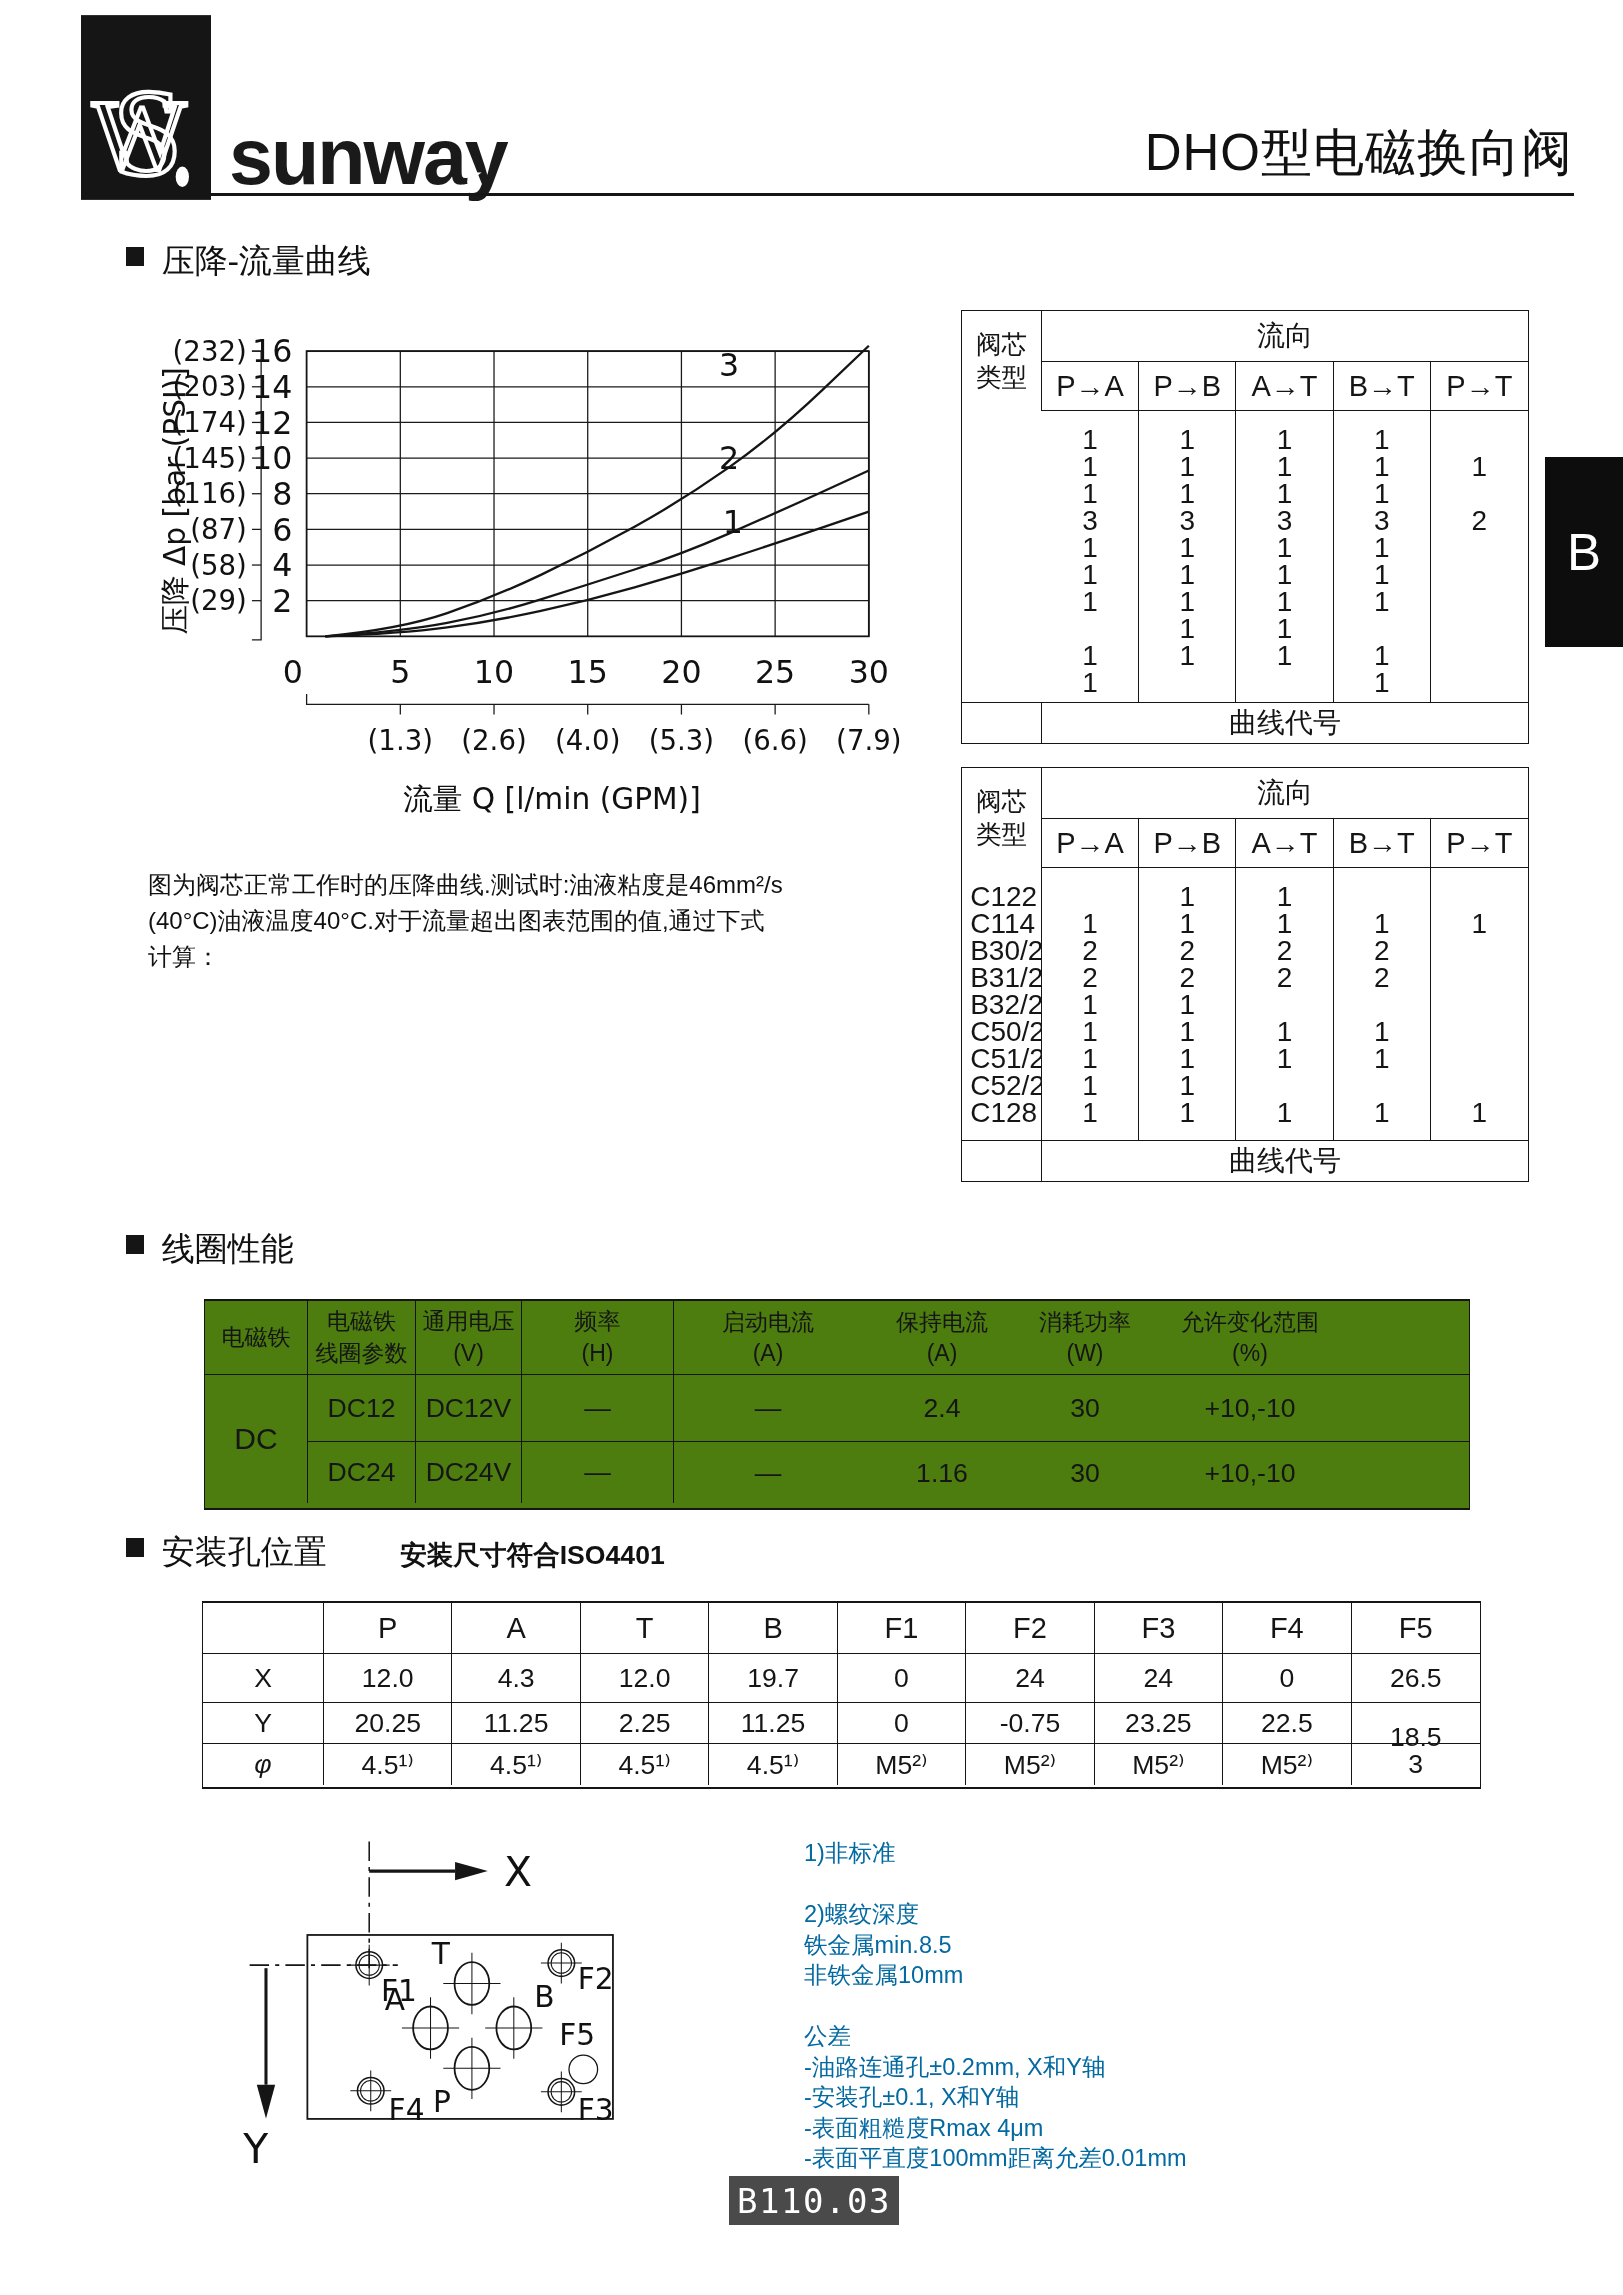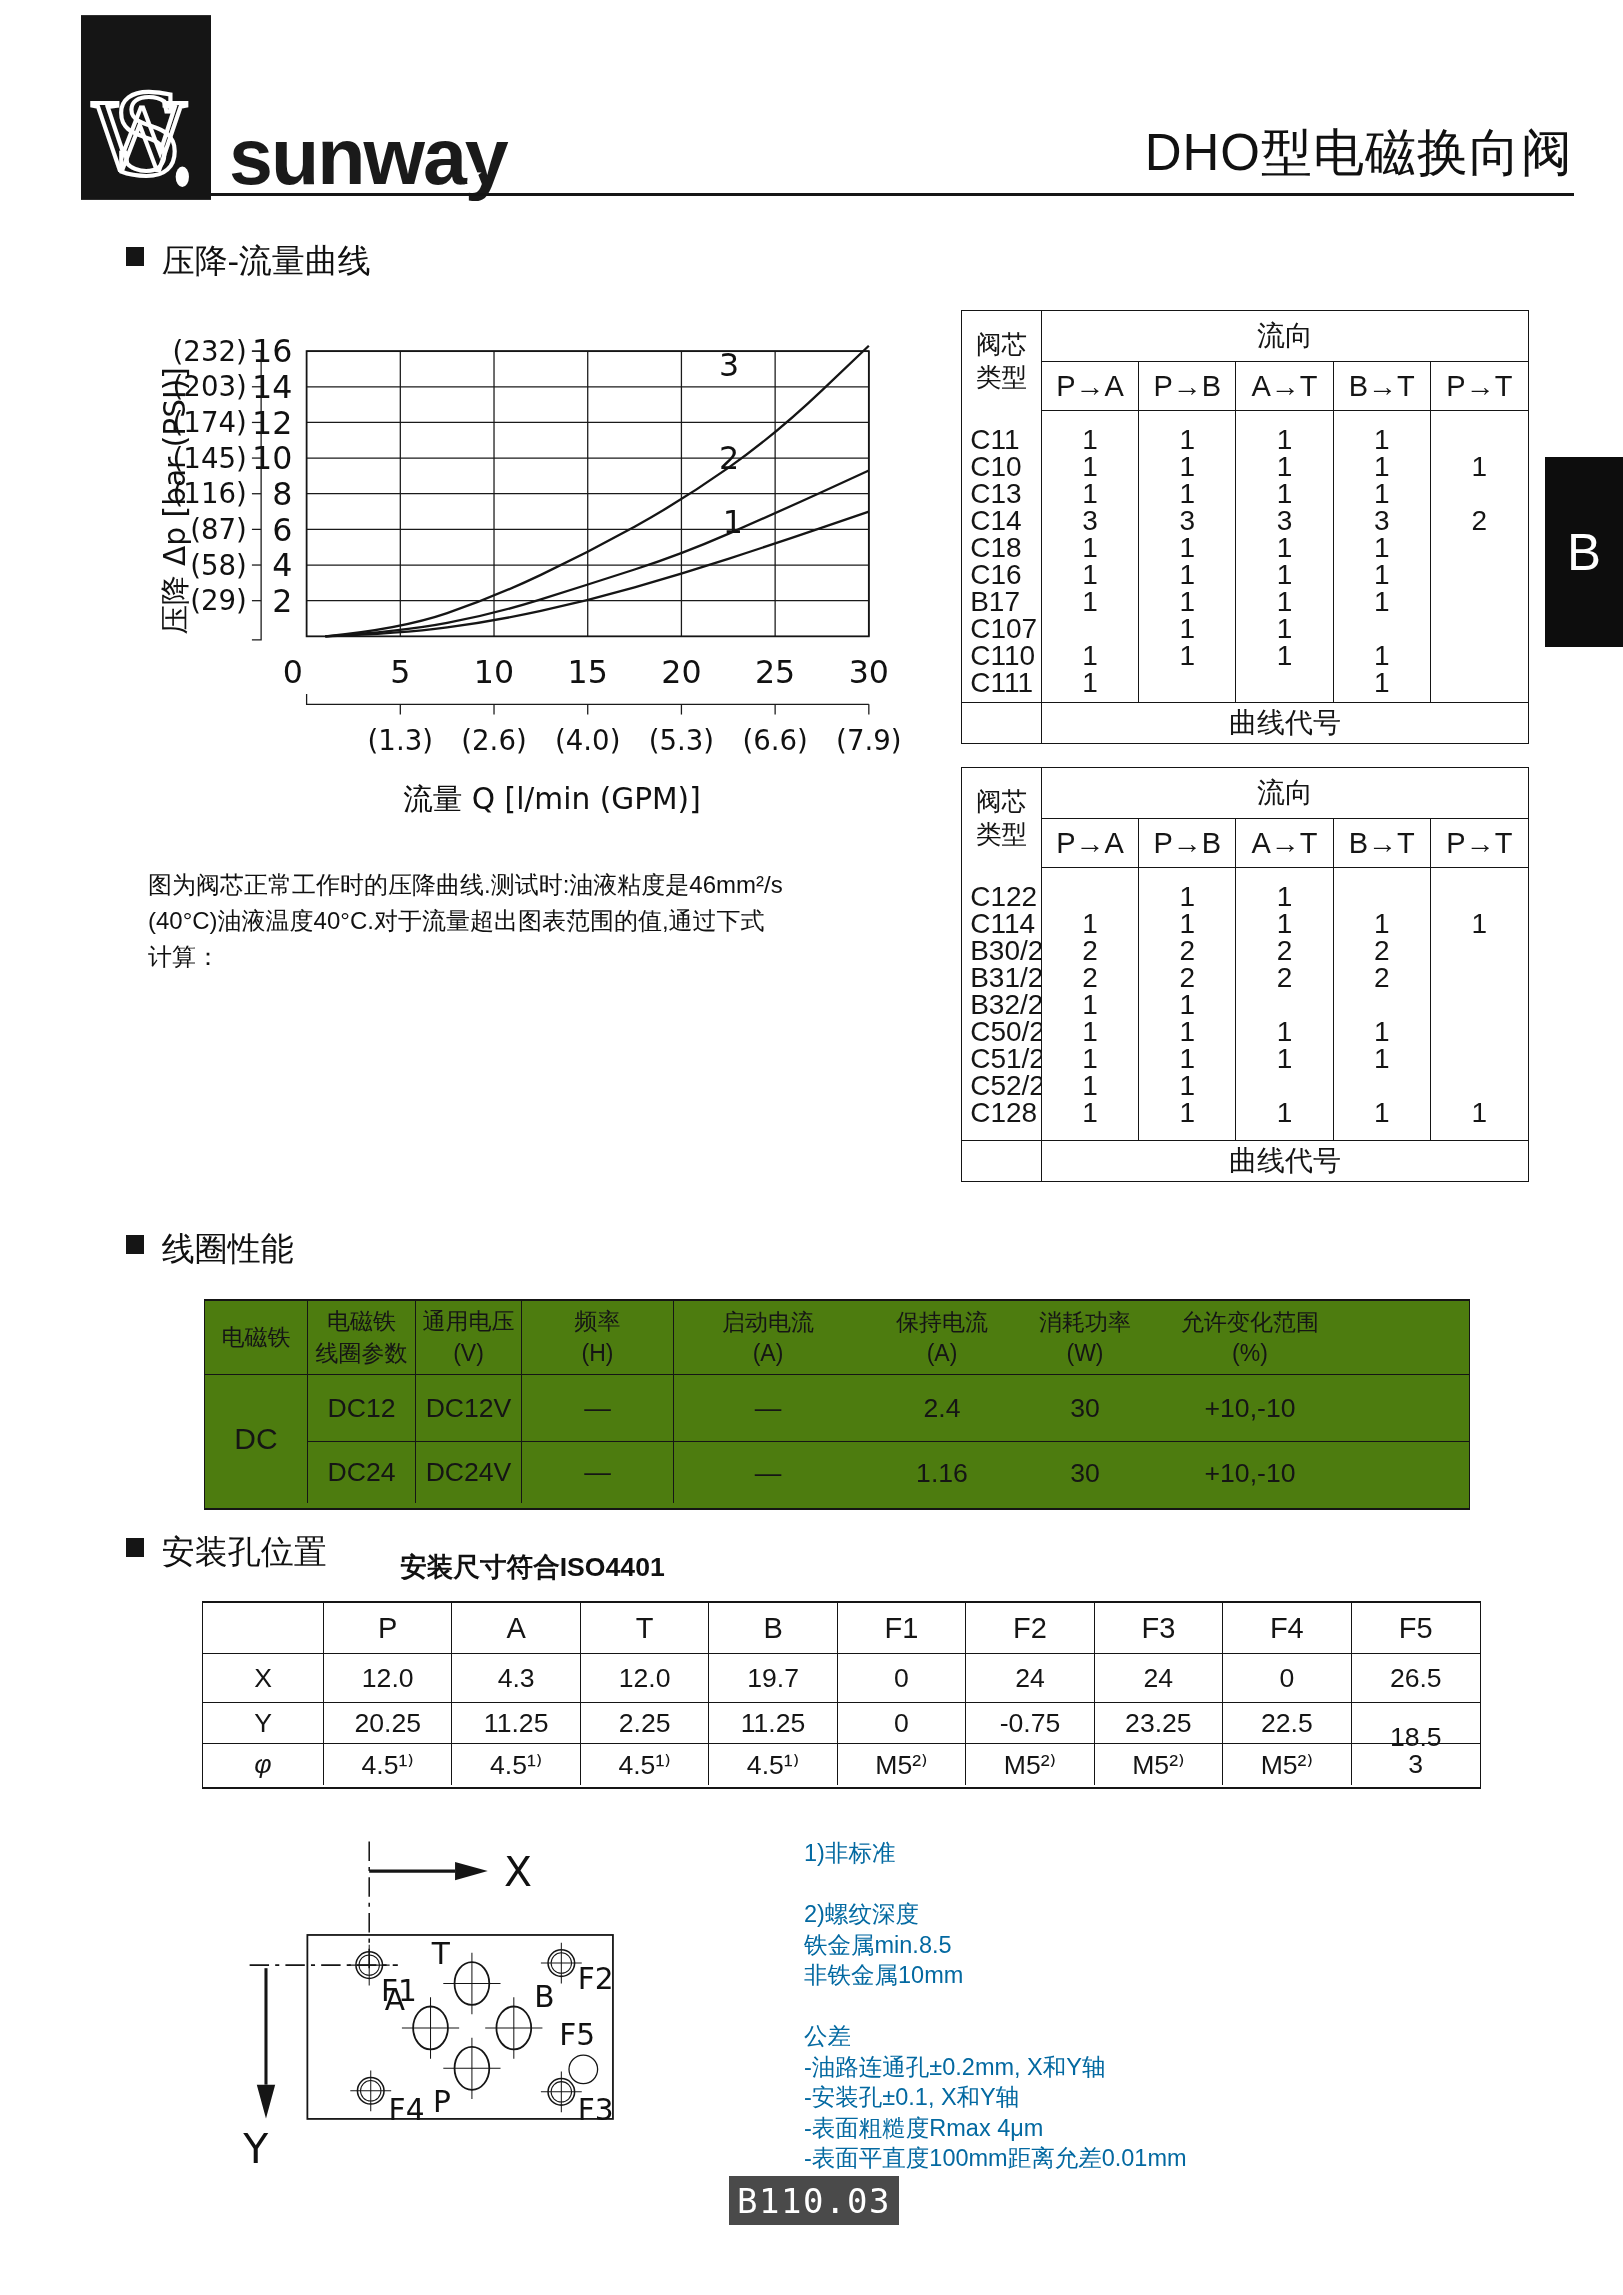--- a/index.html
+++ b/index.html
@@ -10,21 +10,21 @@
   
   .logo-box{left:81px;top:15px;width:130px;height:185px;}
   .brand{left:229px;top:117px;font-size:79px;font-weight:700;letter-spacing:-2px;line-height:1;color:#1a1a1a;}
   .brand-star{position:absolute;left:233px;top:47px;font-size:23.5px;color:#fff;}
   .doc-title{right:50px;top:119px;font-size:51px;letter-spacing:1px;color:#111;}
   .head-rule{left:211px;top:193px;width:1363px;height:2.6px;background:#151515;}
 
   
   .sec{display:flex;align-items:flex-start;gap:17.4px;font-size:33px;font-family:"Liberation Serif",serif;color:#111;}
   .sec .sq{width:18.4px;height:18.4px;background:#151515;margin-top:8.2px;flex:none;}
-  .sec .sub{font-size:26.6px;margin-left:56px;margin-top:19px;font-family:"Liberation Sans",sans-serif;font-weight:600;}
+  .sec .sub{font-size:26.6px;margin-left:56px;margin-top:7px;font-family:"Liberation Sans",sans-serif;font-weight:600;}
 
   
   #chart-svg{left:153px;top:322px;width:757px;height:506px;}
   .gl{stroke:#1a1a1a;stroke-width:2.5;}
   .gl2{stroke:#1a1a1a;stroke-width:2.5;fill:none;}
   .tnum{font:62px "DejaVu Sans",sans-serif;fill:#111;}
   .tpsi{font:54px "DejaVu Sans",sans-serif;fill:#111;}
   .taxis{font:58px "DejaVu Sans",sans-serif;fill:#111;}
 
   
@@ -174,32 +174,20 @@
 
   <div id="flow-table-1" class="ftable" style="top:310px;height:432px;">
       <div class="ft-spool" style="grid-area: 1 / 1 / 3; border-right: 1px solid rgb(21, 21, 21);">阀芯
 类型</div>
       <div class="ft-flow" style="grid-area: 1 / 2 / auto / 7; border-bottom: 1px solid rgb(21, 21, 21);">流向</div>
       <div class="ft-sub" style="grid-area: 2 / 2; border-bottom: 1px solid rgb(21, 21, 21); border-right: 1px solid rgb(21, 21, 21);">P→A</div>
       <div class="ft-sub" style="grid-area: 2 / 3; border-bottom: 1px solid rgb(21, 21, 21); border-right: 1px solid rgb(21, 21, 21);">P→B</div>
       <div class="ft-sub" style="grid-area: 2 / 4; border-bottom: 1px solid rgb(21, 21, 21); border-right: 1px solid rgb(21, 21, 21);">A→T</div>
       <div class="ft-sub" style="grid-area: 2 / 5; border-bottom: 1px solid rgb(21, 21, 21); border-right: 1px solid rgb(21, 21, 21);">B→T</div>
       <div class="ft-sub" style="grid-area: 2 / 6; border-bottom: 1px solid rgb(21, 21, 21);">P→T</div>
-      <div class="ft-col" style="grid-area: 3 / 1; border-right: 1px solid rgb(21, 21, 21); padding-top: 15.3px;">
-        <div class="ft-row">C11</div>
-        <div class="ft-row">C10</div>
-        <div class="ft-row">C13</div>
-        <div class="ft-row">C14</div>
-        <div class="ft-row">C18</div>
-        <div class="ft-row">C16</div>
-        <div class="ft-row">B17</div>
-        <div class="ft-row">C107</div>
-        <div class="ft-row">C110</div>
-        <div class="ft-row">C111</div>
-      </div>
       <div class="ft-col" style="grid-area: 3 / 2; border-right: 1px solid rgb(21, 21, 21); padding-top: 15.3px;">
         <div class="ft-row ctr">1</div>
         <div class="ft-row ctr">1</div>
         <div class="ft-row ctr">1</div>
         <div class="ft-row ctr">3</div>
         <div class="ft-row ctr">1</div>
         <div class="ft-row ctr">1</div>
         <div class="ft-row ctr">1</div>
         <div class="ft-row ctr"></div>
         <div class="ft-row ctr">1</div>

